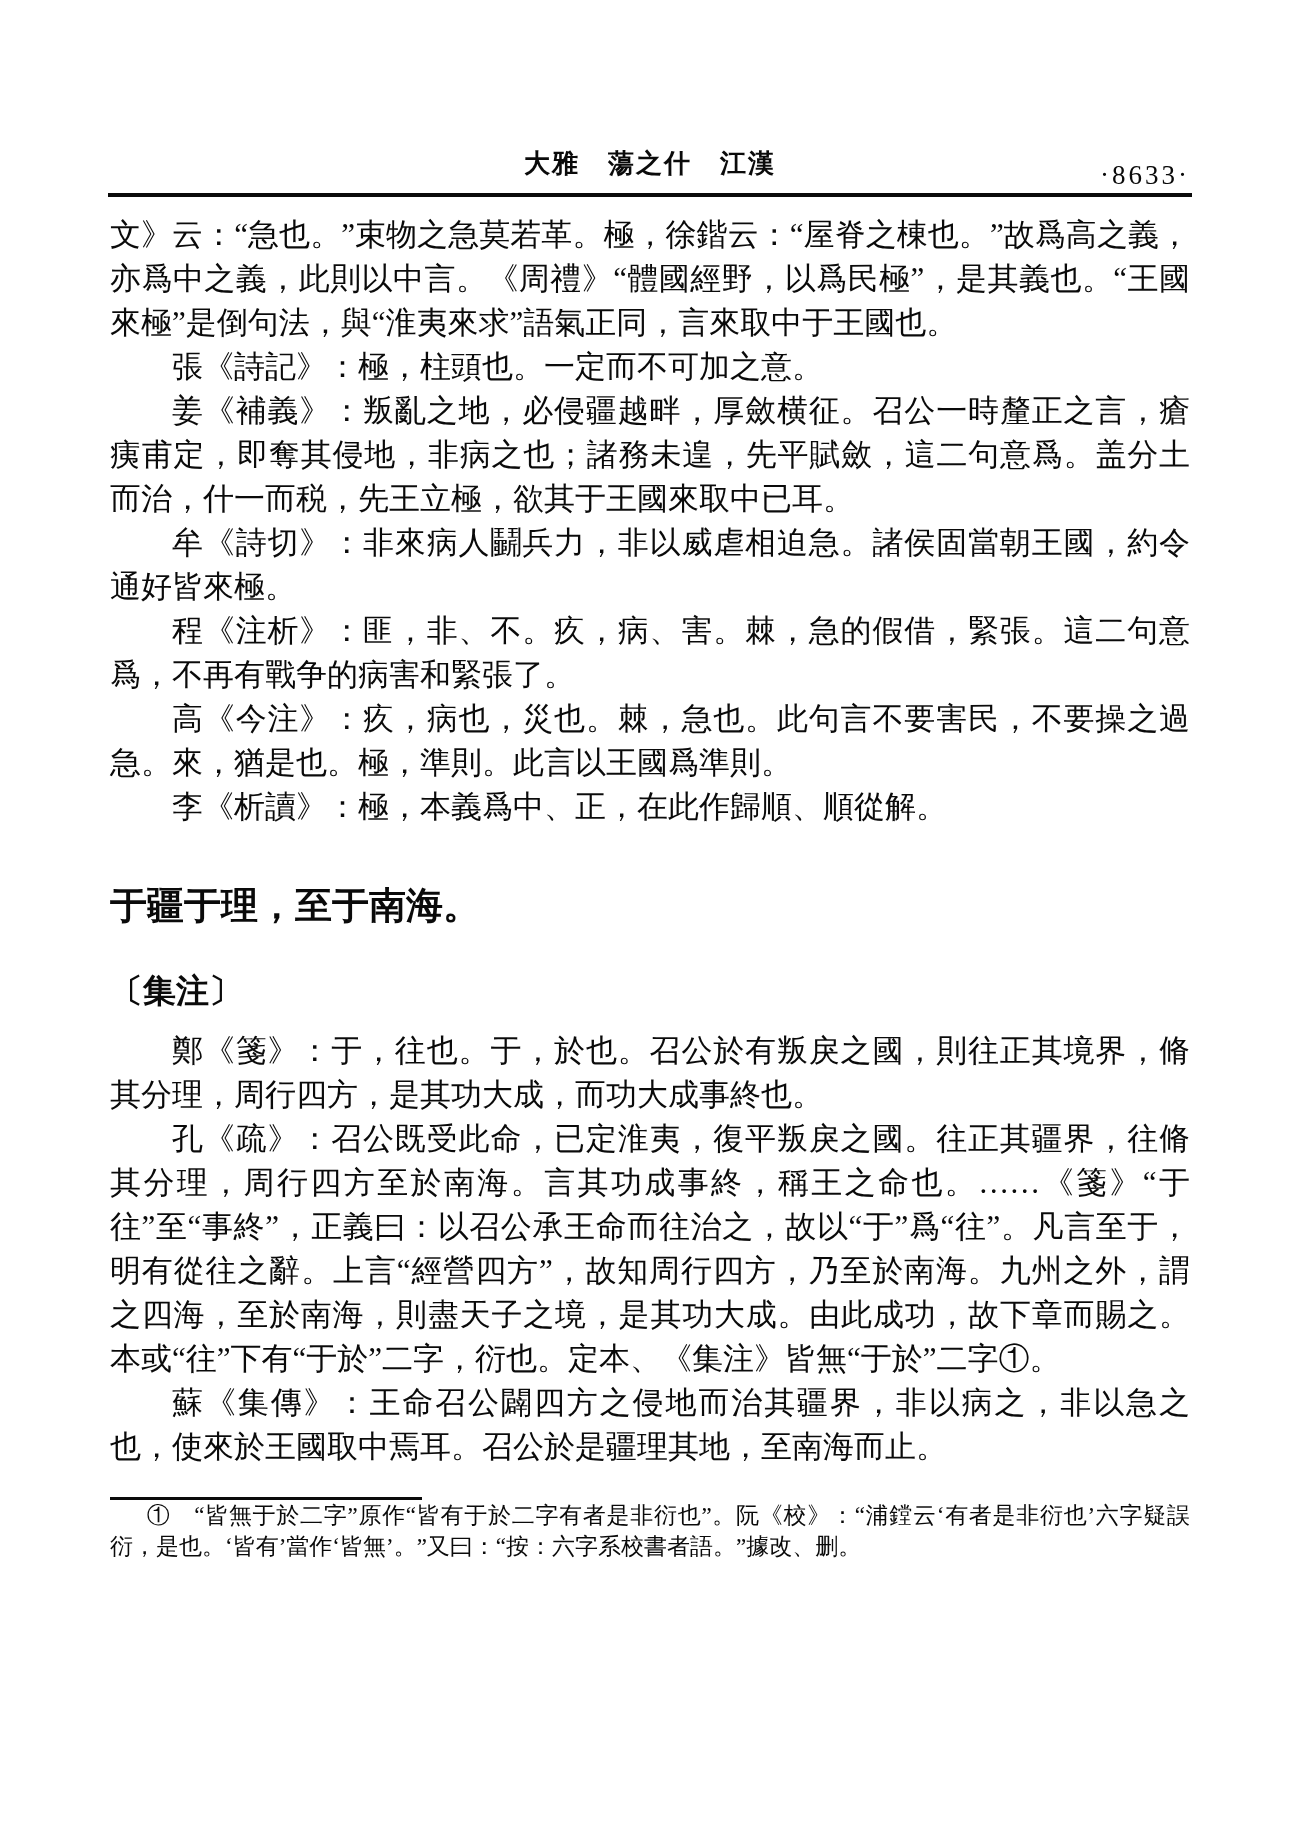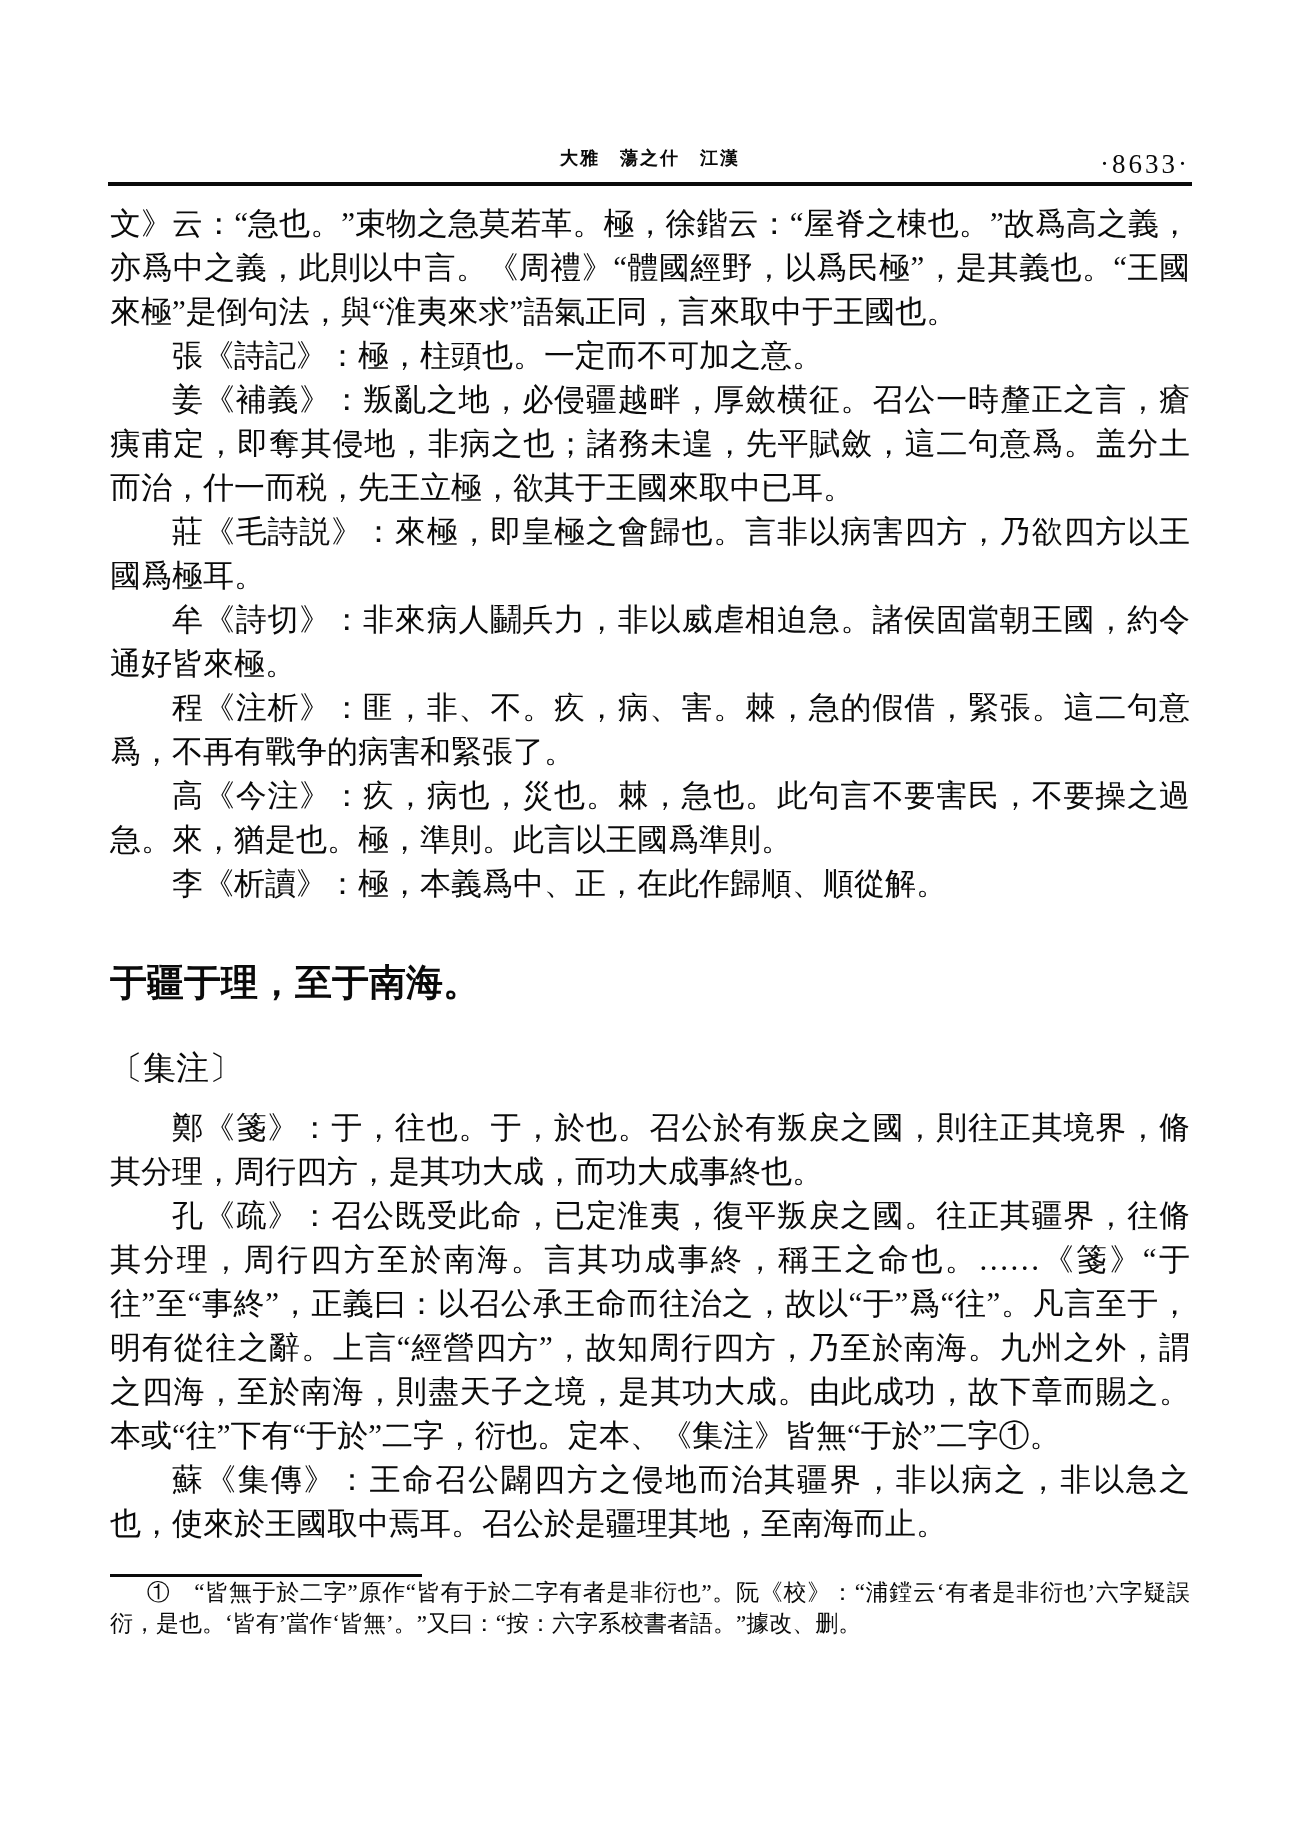--- a/index.html
+++ b/index.html
@@ -18,21 +18,21 @@
     position: relative;
     margin: 0 108px;
     padding-top: 146px;
     padding-bottom: 12px;
     border-bottom: 4px solid #0a0a0a;
     display: flex;
     justify-content: center;
     align-items: flex-end;
   }
   .header-title {
-    font-size: 18px;
+    font-size: 26px;
     letter-spacing: 2px;
     font-weight: bold;
   }
   .page-number {
     position: absolute;
     right: 2px;
     bottom: 2px;
     font-size: 27px;
     letter-spacing: 3px;
   }
@@ -47,21 +47,21 @@
   .body-text p.ind { text-indent: 2em; }
   .verse {
     font-size: 37px;
     line-height: 50px;
     font-weight: bold;
     margin: 52px 0 0 0;
   }
   .section {
     font-size: 33px;
     line-height: 40px;
-    font-weight: normal;
+    font-weight: bold;
     margin: 40px 0 18px 0;
   }
   .foot-rule {
     width: 312px;
     border-top: 3px solid #0a0a0a;
     margin-top: 28px;
   }
   .footnote {
     margin-top: 12px;
     font-size: 23px;
@@ -80,21 +80,20 @@
     <span class="header-title">大雅　蕩之什　江漢</span>
     <span class="page-number">·8633·</span>
   </div>
 
   <div class="body-text">
 
     <p class="cont">文》云：“急也。”束物之急莫若革。極，徐鍇云：“屋脊之棟也。”故爲高之義，亦爲中之義，此則以中言。《周禮》“體國經野，以爲民極”，是其義也。“王國來極”是倒句法，與“淮夷來求”語氣正同，言來取中于王國也。</p>
 
     <p class="ind">張《詩記》：極，柱頭也。一定而不可加之意。</p>
     <p class="ind">姜《補義》：叛亂之地，必侵疆越畔，厚斂横征。召公一時釐正之言，瘡痍甫定，即奪其侵地，非病之也；諸務未遑，先平賦斂，這二句意爲。盖分土而治，什一而税，先王立極，欲其于王國來取中已耳。</p>
-    <p class="ind">莊《毛詩説》：來極，即皇極之會歸也。言非以病害四方，乃欲四方以王國爲極耳。</p>
     <p class="ind">牟《詩切》：非來病人鬭兵力，非以威虐相迫急。諸侯固當朝王國，約令通好皆來極。</p>
     <p class="ind">程《注析》：匪，非、不。疚，病、害。棘，急的假借，緊張。這二句意爲，不再有戰争的病害和緊張了。</p>
     <p class="ind">高《今注》：疚，病也，災也。棘，急也。此句言不要害民，不要操之過急。來，猶是也。極，準則。此言以王國爲準則。</p>
     <p class="ind">李《析讀》：極，本義爲中、正，在此作歸順、順從解。</p>
 
     <h2 class="verse">于疆于理，至于南海。</h2>
 
     <h3 class="section">〔集注〕</h3>
 
     <p class="ind">鄭《箋》：于，往也。于，於也。召公於有叛戾之國，則往正其境界，脩其分理，周行四方，是其功大成，而功大成事終也。</p>

